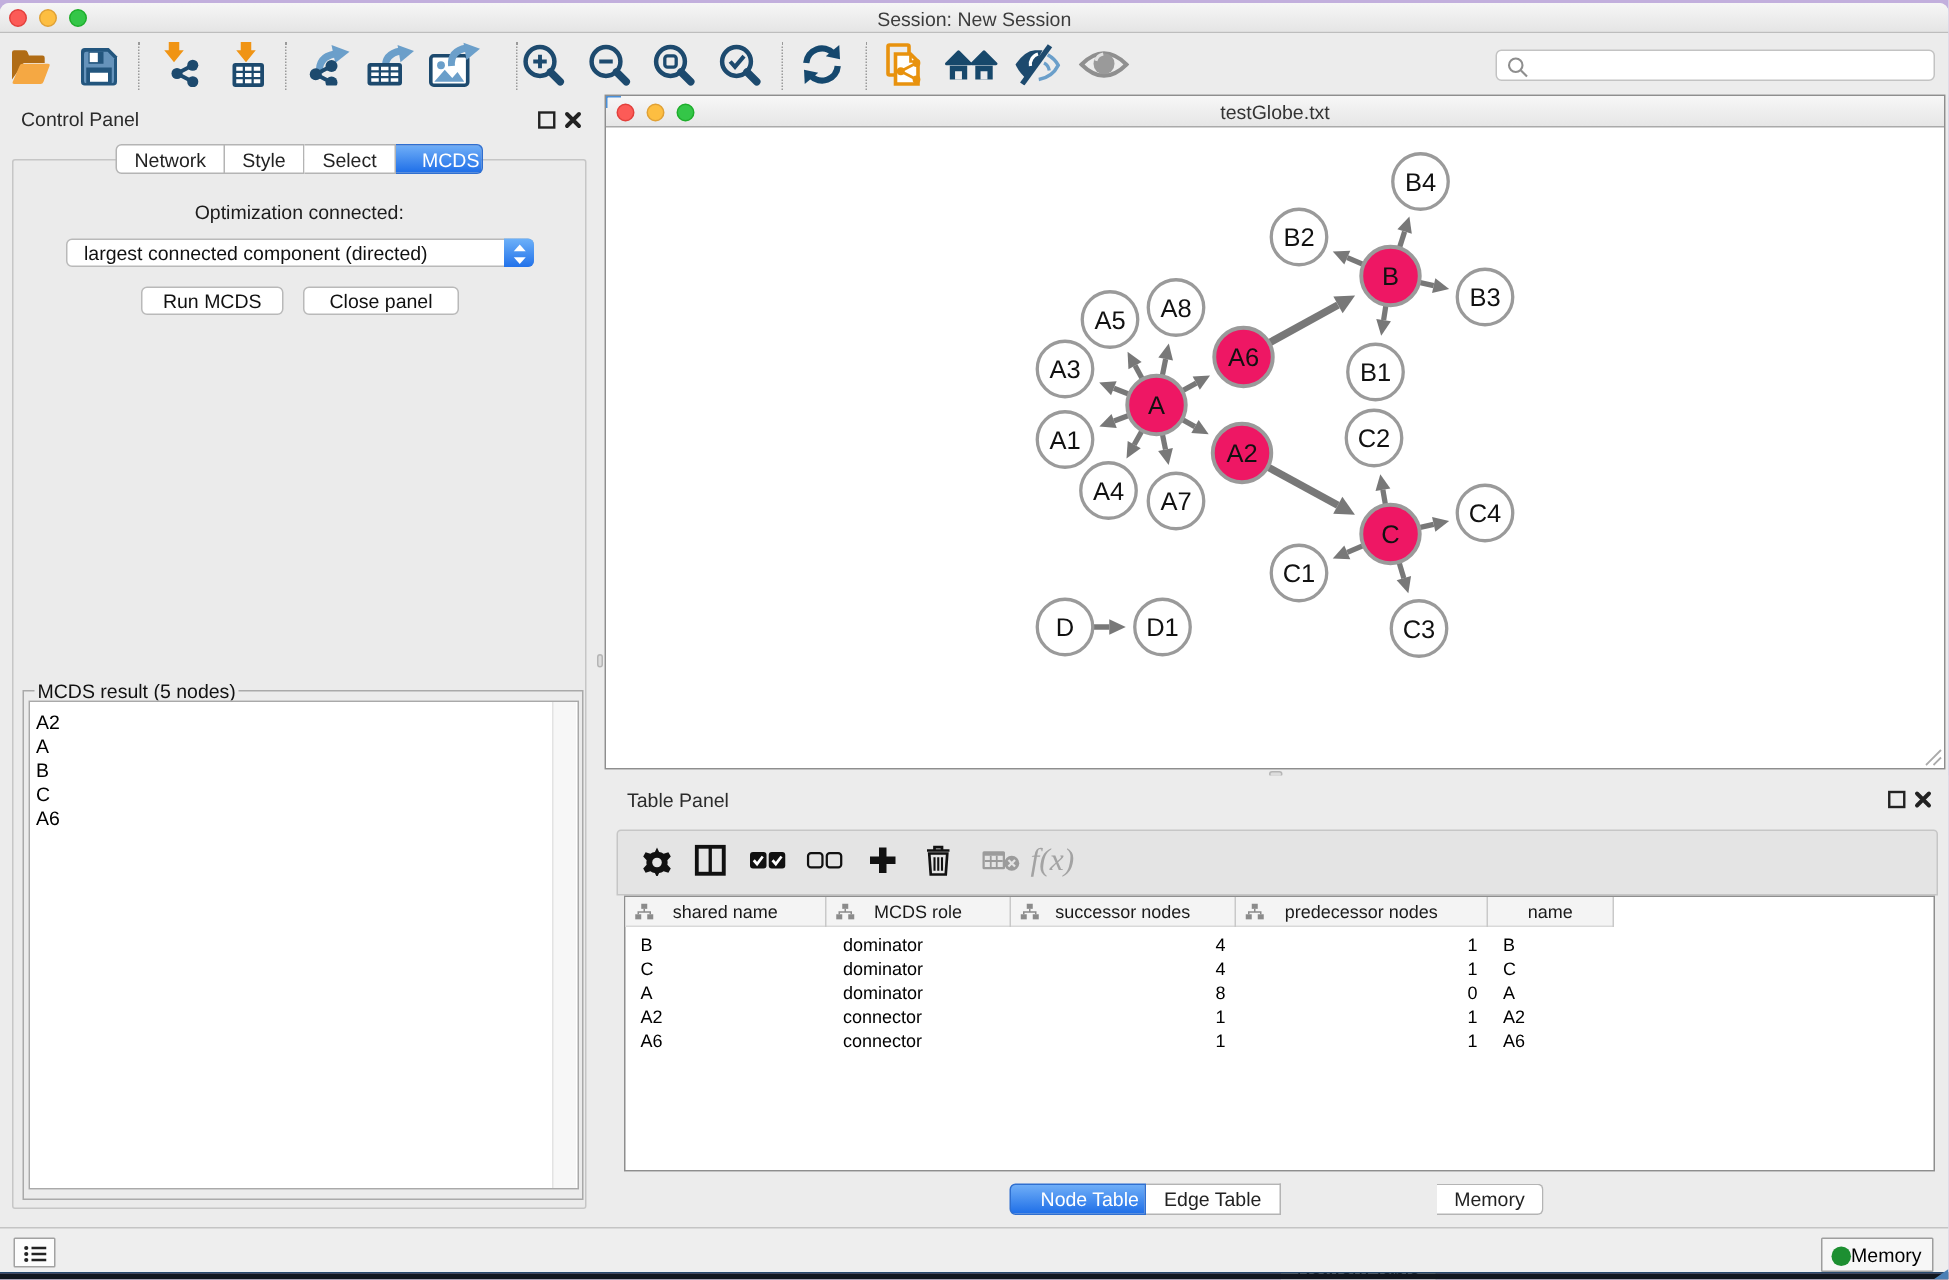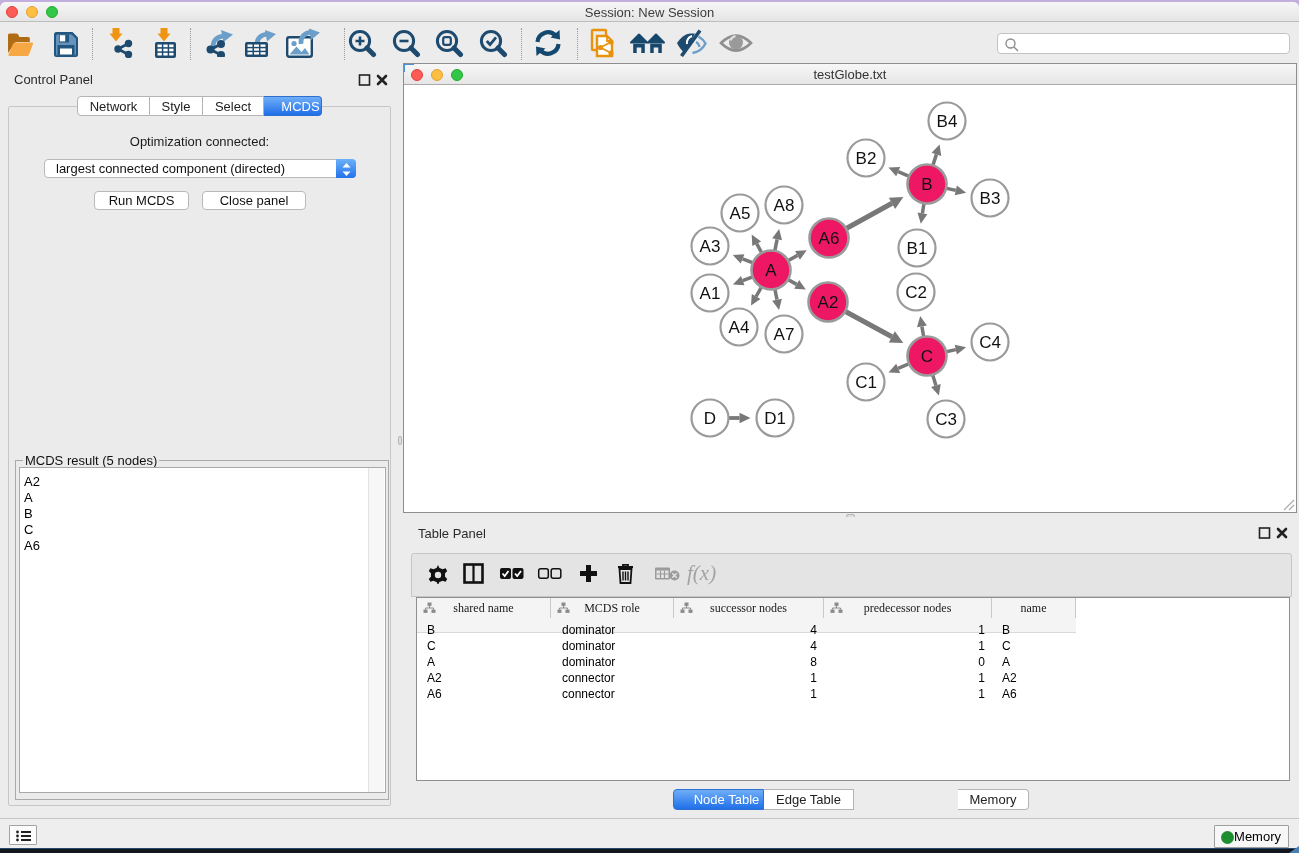--- a/index.html
+++ b/index.html
@@ -73,22 +73,22 @@
   
   #hhandle { position:absolute; left:846px; top:512px; width:9px; height:4px;
     background:#ddd; border:1px solid #b5b5b5; border-radius:2px; }
   
   #tpanel { position:absolute; left:403px; top:515px; width:896px; height:303px; background:#ececec; }
   #tpanel .ptitle { position:absolute; left:15px; top:9px; font-size:13px; color:#2b2b2b; }
   #ttoolbar { position:absolute; left:8px; top:36px; width:881px; height:44px;
     background:#e4e4e4; border:1px solid #c6c6c6; border-radius:3px 3px 0 0; }
   #tablebox { position:absolute; left:13px; top:80px; width:874px; height:184px;
     background:#fff; border:1px solid #8e8e8e; }
-  .thead { position:absolute; left:0; top:0; height:35px; background:#f4f4f4;
-    border-bottom:1px solid #d9d9d9;font-family:Liberation Serif, serif; }
+  .thead { position:absolute; left:0; top:0; height:20px; background:#f4f4f4;
+    border-bottom:1px solid #d9d9d9; }
   .thcell { position:absolute; top:0; height:20px; border-right:1px solid #c9c9c9;
     font-size:12px; color:#1a1a1a; text-align:center; line-height:20px; }
   .trow { position:absolute; left:0; height:16px; font-size:12px; color:#000; }
   .tcell { position:absolute; top:0; height:16px; line-height:16px; }
   #ttabs { left:270px; top:272px; }
   .tab2 { height:21px; line-height:20px; font-size:13px; }
   
   #statusbar { position:absolute; left:0; top:816px; width:1299px; height:30px;
     background:#eeeeee; border-top:1px solid #c4c4c4; }
   #listbtn { position:absolute; left:9px; top:6px; width:28px; height:20px;

